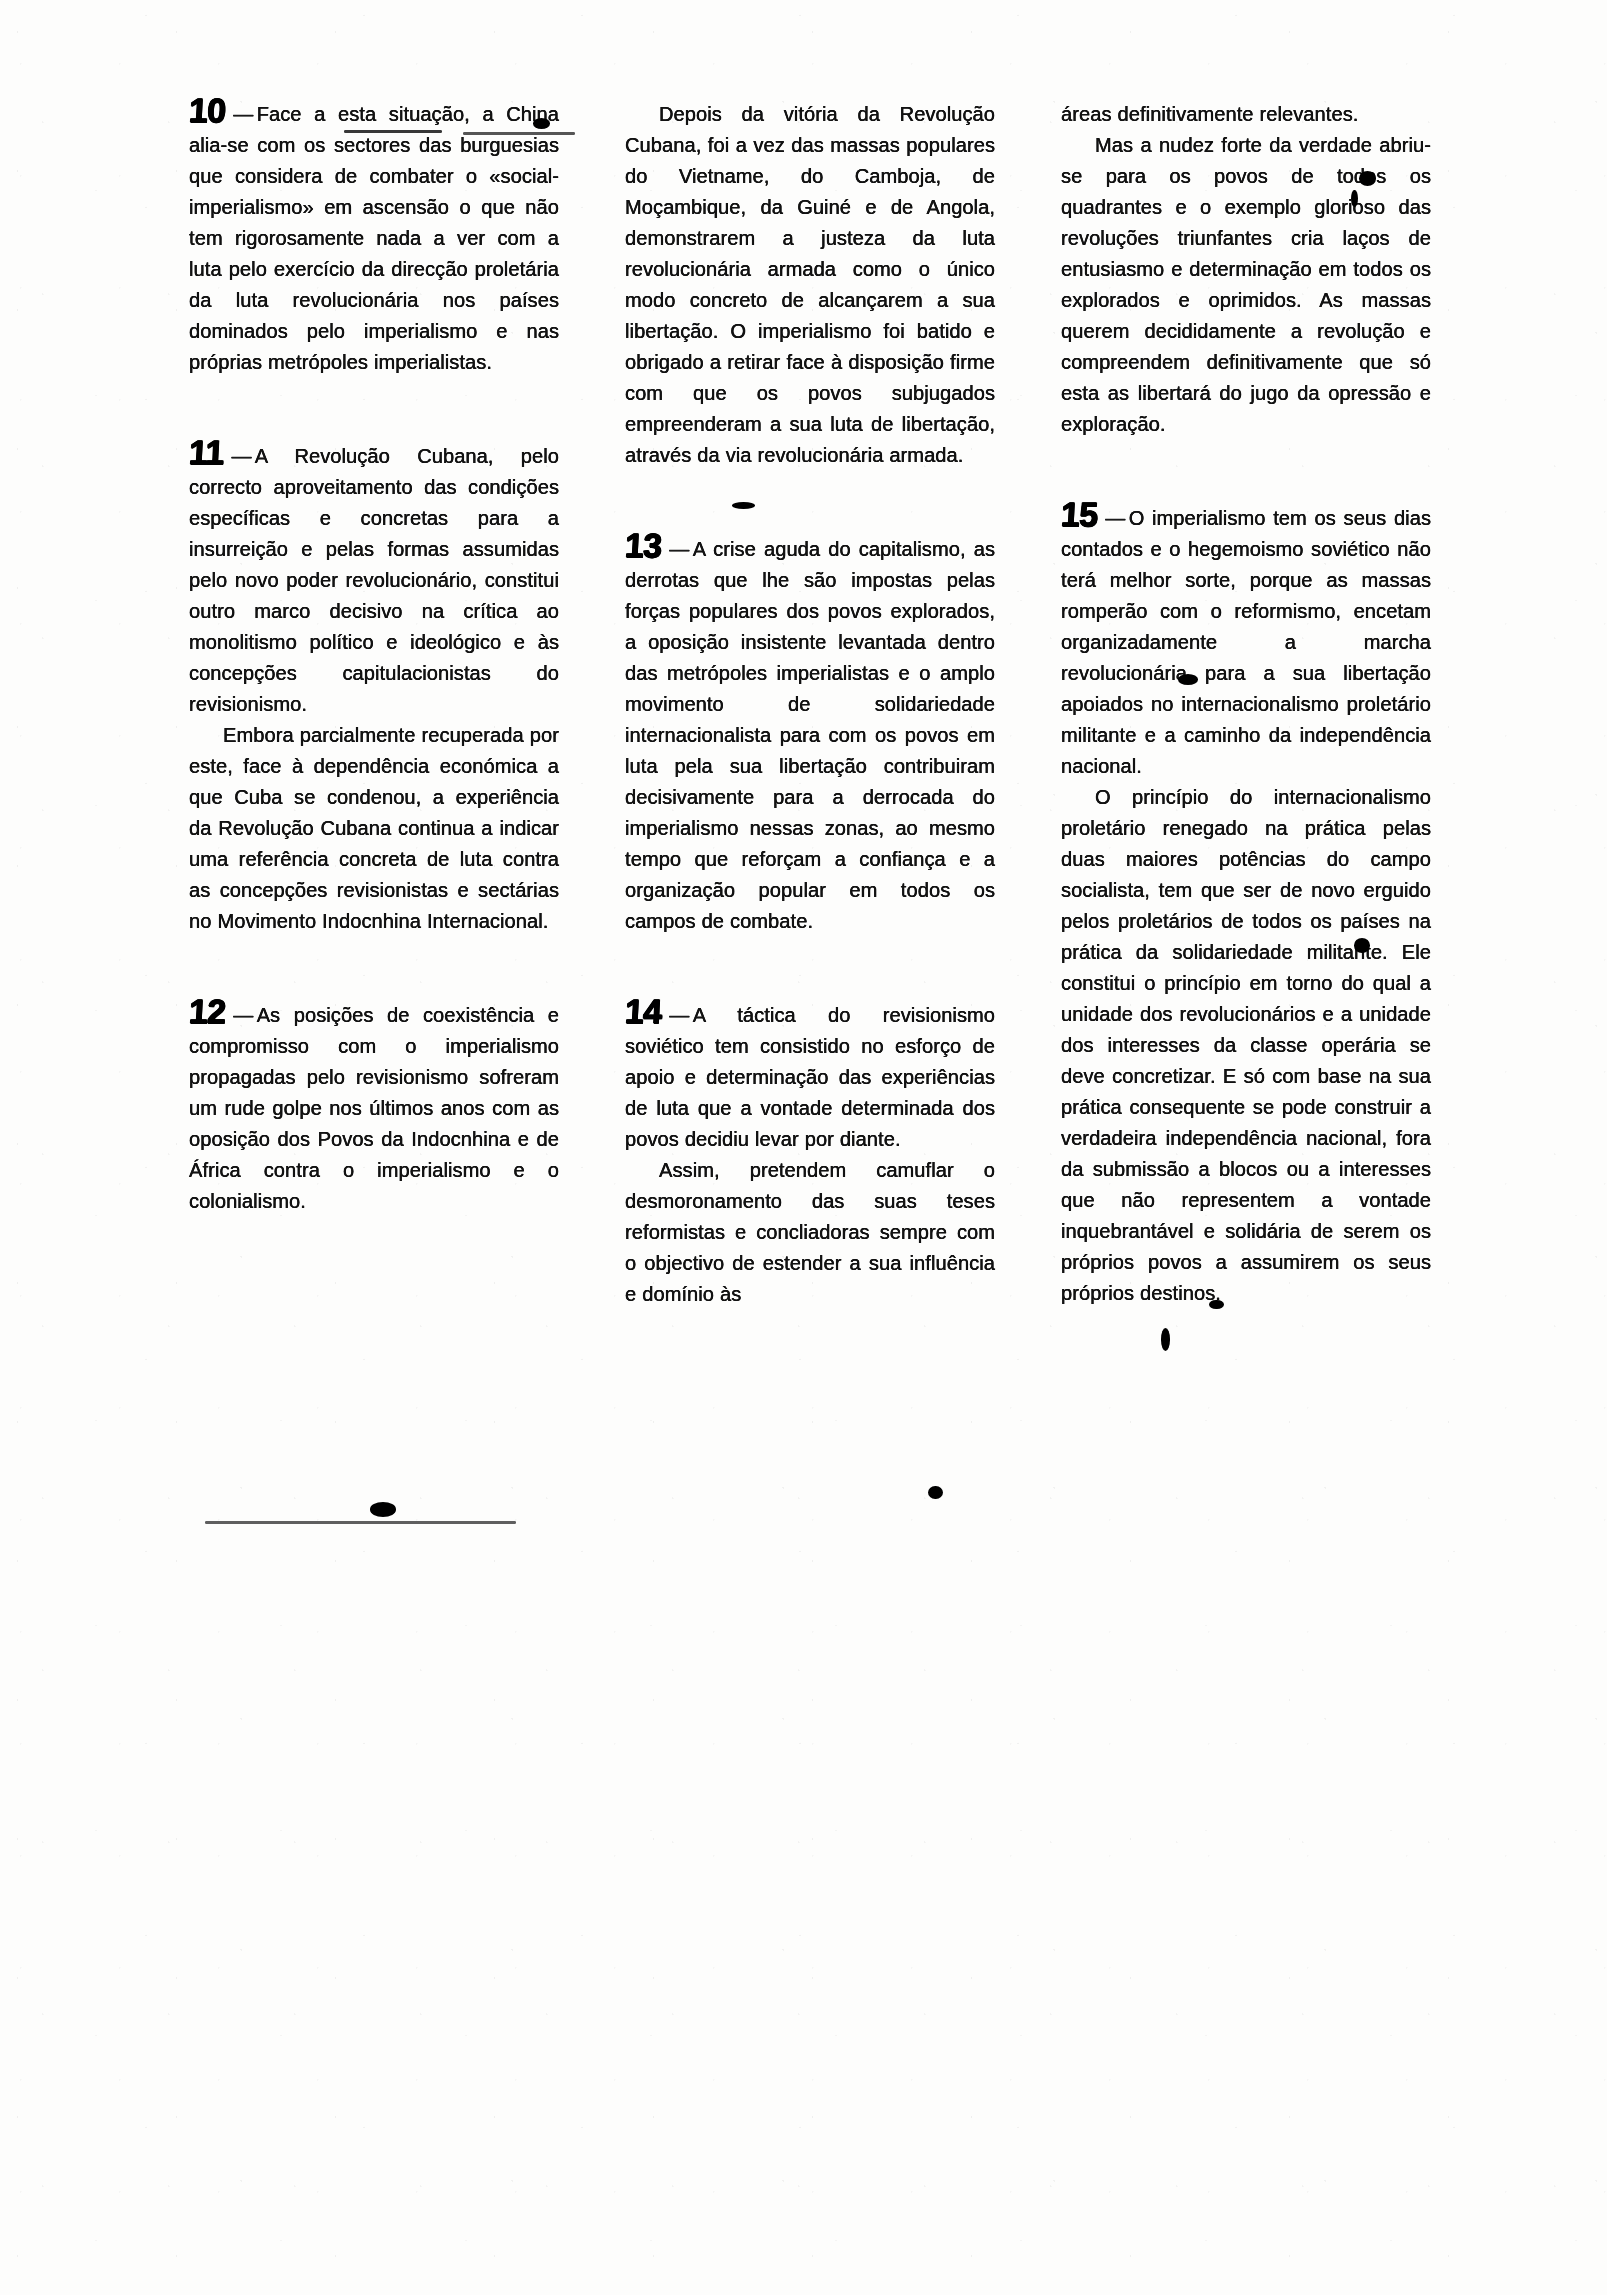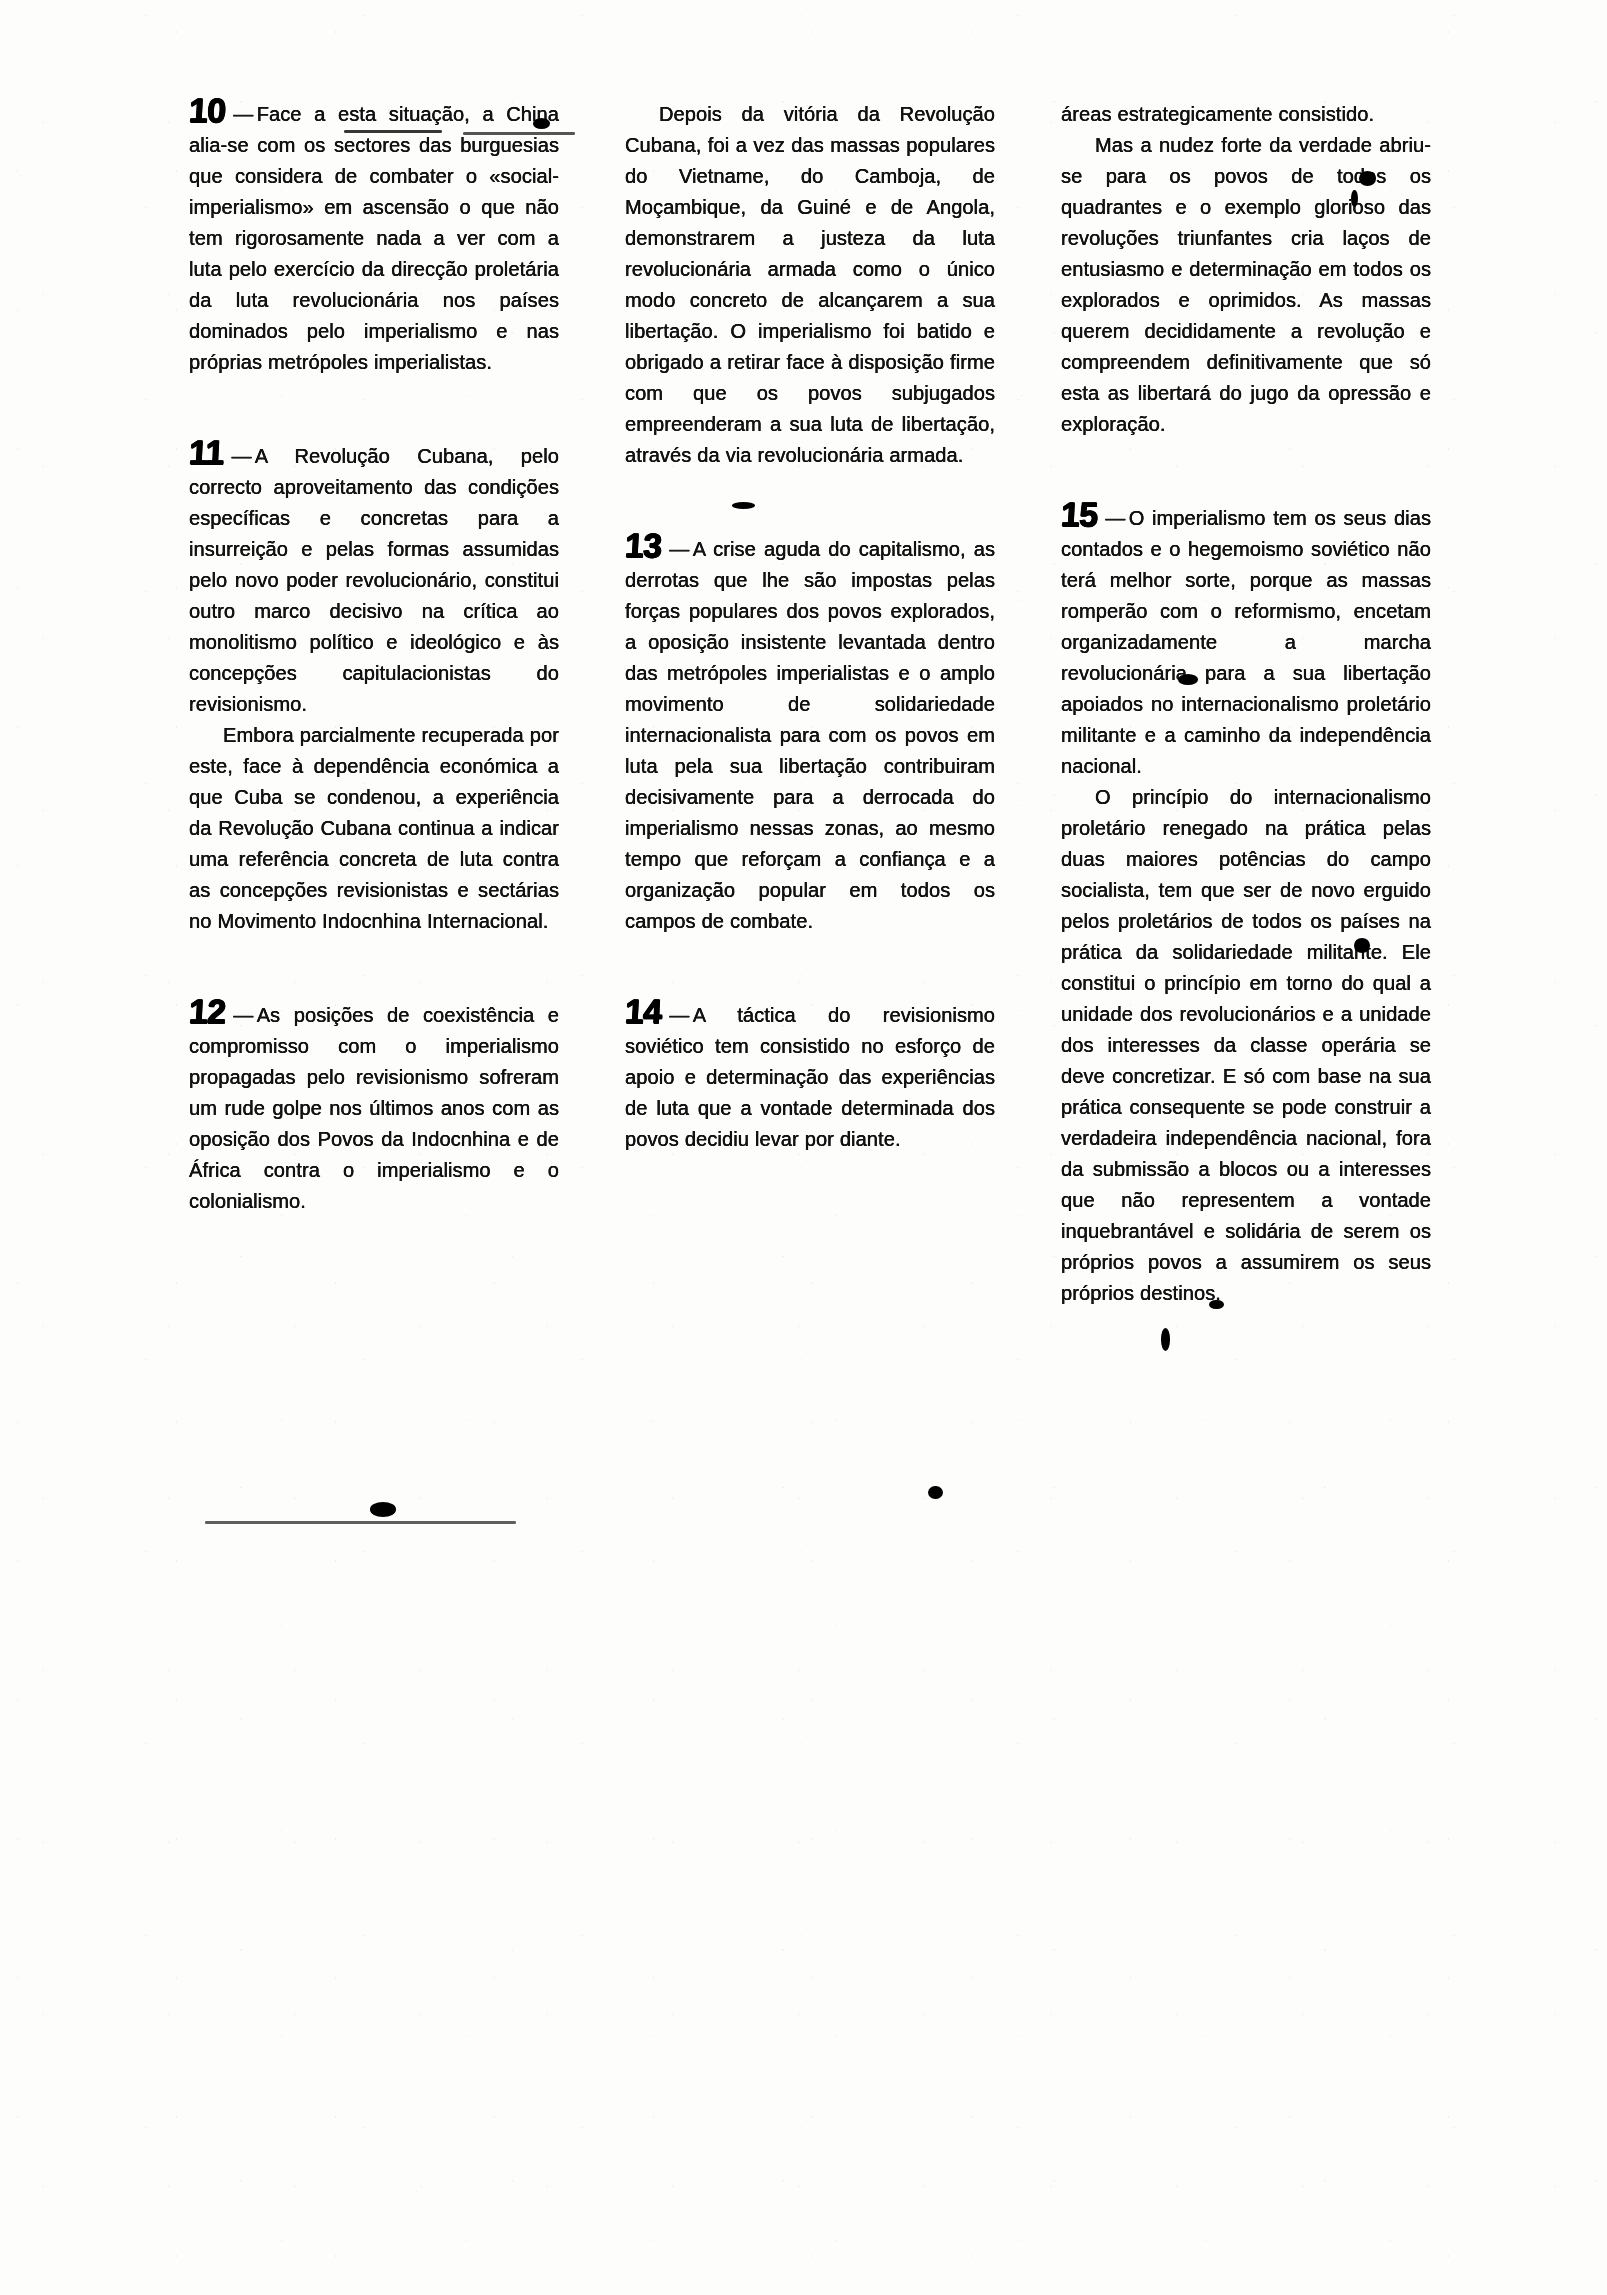--- a/index.html
+++ b/index.html
@@ -154,28 +154,29 @@
       <div class="thesis">
         <p class="para" style="text-indent:34px;">Depois da vitória da Revolução Cubana, foi a vez das massas populares do Vietname, do Camboja, de Moçambique, da Guiné e de Angola, demonstrarem a justeza da luta revolucionária armada como o único modo concreto de alcançarem a sua libertação. O imperialismo foi batido e obrigado a retirar face à disposição firme com que os povos subjugados empreenderam a sua luta de libertação, através da via revolucionária armada.</p>
       </div>
 
       <div class="thesis">
         <p class="para first"><span class="lead-num">13</span><span class="lead-dash">—</span><span>A crise aguda do capitalismo, as derrotas que lhe são impostas pelas forças populares dos povos explorados, a oposição insistente levantada dentro das metrópoles imperialistas e o amplo movimento de solidariedade internacionalista para com os povos em luta pela sua libertação contribuiram decisivamente para a derrocada do imperialismo nessas zonas, ao mesmo tempo que reforçam a confiança e a organização popular em todos os campos de combate.</span></p>
       </div>
 
       <div class="thesis">
         <p class="para first"><span class="lead-num">14</span><span class="lead-dash">—</span><span>A táctica do revisionismo soviético tem consistido no esforço de apoio e determinação das experiências de luta que a vontade determinada dos povos decidiu levar por diante.</span></p>
+        <p class="para">Assim, pretendem camuflar o desmoronamento das suas teses reformistas e concliadoras sempre com o objectivo de estender a sua influência e domínio às</p>
       </div>
 
     </div>
 
     <div class="column">
 
       <div class="thesis">
-        <p class="para first">áreas estrategicamente consistido.</p>
+        <p class="para first">áreas definitivamente relevantes.</p>
         <p class="para">Mas a nudez forte da verdade abriu-se para os povos de todos os quadrantes e o exemplo glorioso das revoluções triunfantes cria laços de entusiasmo e determinação em todos os explorados e oprimidos. As massas querem decididamente a revolução e compreendem definitivamente que só esta as libertará do jugo da opressão e exploração.</p>
       </div>
 
       <div class="thesis">
         <p class="para first"><span class="lead-num">15</span><span class="lead-dash">—</span><span>O imperialismo tem os seus dias contados e o hegemoismo soviético não terá melhor sorte, porque as massas romperão com o reformismo, encetam organizadamente a marcha revolucionária para a sua libertação apoiados no internacionalismo proletário militante e a caminho da independência nacional.</span></p>
         <p class="para">O princípio do internacionalismo proletário renegado na prática pelas duas maiores potências do campo socialista, tem que ser de novo erguido pelos proletários de todos os países na prática da solidariedade militante. Ele constitui o princípio em torno do qual a unidade dos revolucionários e a unidade dos interesses da classe operária se deve concretizar. E só com base na sua prática consequente se pode construir a verdadeira independência nacional, fora da submissão a blocos ou a interesses que não representem a vontade inquebrantável e solidária de serem os próprios povos a assumirem os seus próprios destinos.</p>
       </div>
 
     </div>
 

